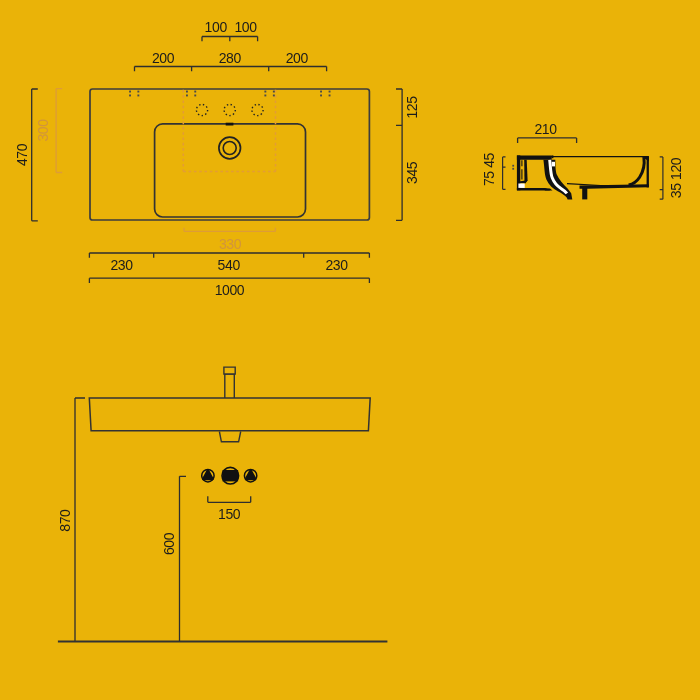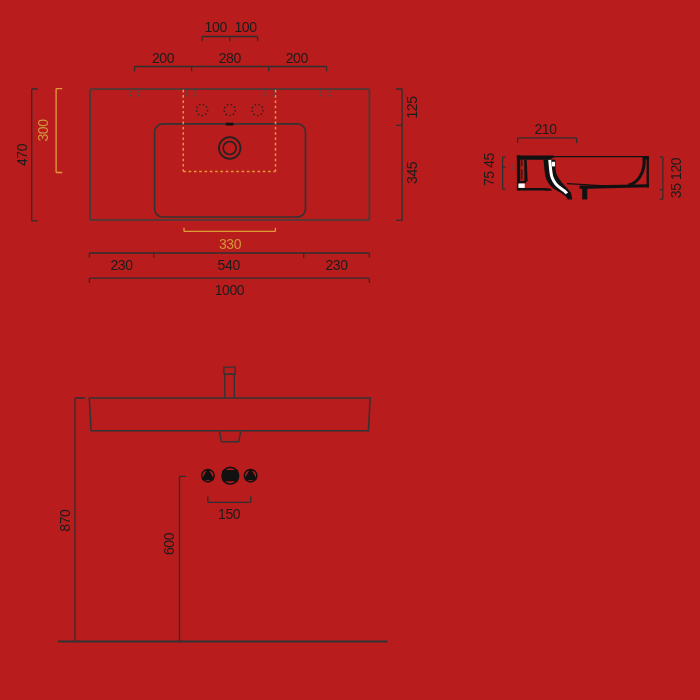--- a/index.html
+++ b/index.html
@@ -1,16 +1,16 @@
 <!DOCTYPE html>
 <html><head>
 <meta charset="utf-8">
 <style>
   html,body{margin:0;padding:0;background:#ffffff;}
-  .wrap{width:700px;height:700px;position:relative;background:#b91c1c;}
+  .wrap{width:700px;height:700px;position:relative;background:#eab308;}
   text{font-family:"Liberation Sans",sans-serif;fill:#1c1c1c;}
   .dim{font-size:14px;letter-spacing:-0.4px;}
   .dimo{font-size:14px;letter-spacing:-0.4px;fill:#d2953b;}
 </style>
 </head>
 <body>
 <div class="wrap">
 <svg width="700" height="700" viewBox="0 0 700 700">
 
 <rect x="90" y="89" width="279.4" height="131" rx="2.5" fill="none" stroke="#3d3d3d" stroke-width="1.7"></rect>

